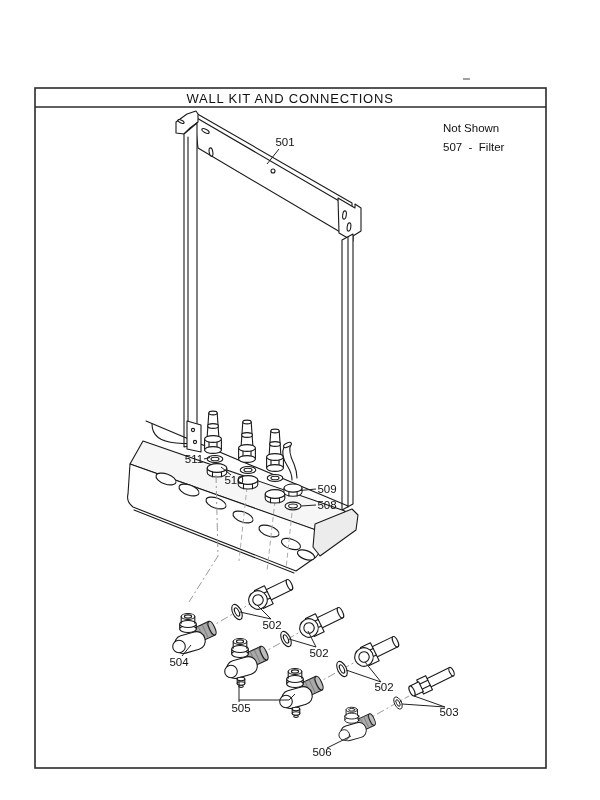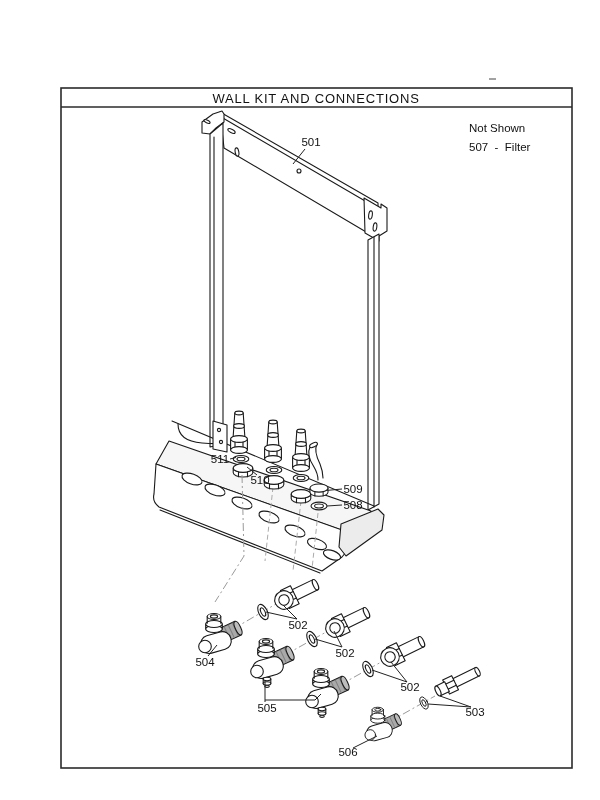--- a/index.html
+++ b/index.html
@@ -1,16 +1,16 @@
 <!DOCTYPE html>
 <html><head>
 <meta charset="utf-8">
 <style>
   html,body{margin:0;padding:0;background:#fff;}
-  .page{position:relative;width:497px;height:800px;background:#fff;font-family:"Liberation Sans",sans-serif;margin-left:26px;}
+  .page{position:relative;width:497px;height:800px;background:#fff;font-family:"Liberation Sans",sans-serif;}
   svg{display:block;}
   .s{stroke:#1a1a1a;stroke-width:1.1;stroke-linecap:round;stroke-linejoin:round;}
   .nf{fill:none;}
   .wf{fill:#ffffff;}
   .leader{stroke:#222;stroke-width:1;fill:none;}
   .cline{stroke:#9a9a9a;stroke-width:1;fill:none;stroke-dasharray:8 3 2 3;}
   .cdash{stroke:#ababab;stroke-width:1;fill:none;stroke-dasharray:5 3;}
   .callout{font-family:"Liberation Sans",sans-serif;font-size:11.5px;fill:#111;}
   .title-text{font-family:"Liberation Sans",sans-serif;font-size:13px;letter-spacing:0.8px;fill:#111;}
   .note-text{font-family:"Liberation Sans",sans-serif;font-size:11.5px;fill:#111;}

